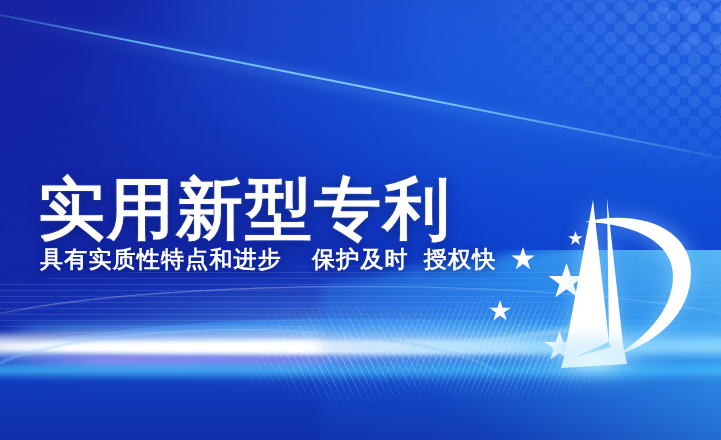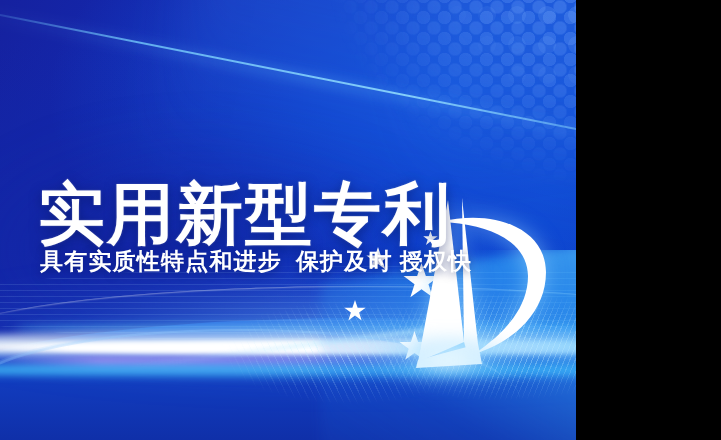--- a/index.html
+++ b/index.html
@@ -1,22 +1,22 @@
 <!DOCTYPE html>
 <html><head>
 <meta charset="utf-8">
 <style>
   html,body{margin:0;padding:0;background:#000;}
   *{box-sizing:border-box;}
 
   #banner{
     position:relative;
-    width:576px;height:440px;
+    width:721px;height:440px;
     overflow:hidden;
-    font-family:Liberation Serif, serif;
+    font-family:Liberation Mono, monospace;
     background:
       radial-gradient(120% 90% at 78% 22%, #1150d8 0%, rgba(17,80,216,0) 58%),
       radial-gradient(90% 70% at 12% 52%, #1226a6 0%, rgba(18,38,166,0) 62%),
       linear-gradient(118deg, #15219f 0%, #132bb4 30%, #0f35c4 58%, #0c44cf 80%, #0b3fc6 100%);
     padding-left: 48px;
   }
 
   
   #halftone{
     position:absolute;top:-14px;right:-20px;

